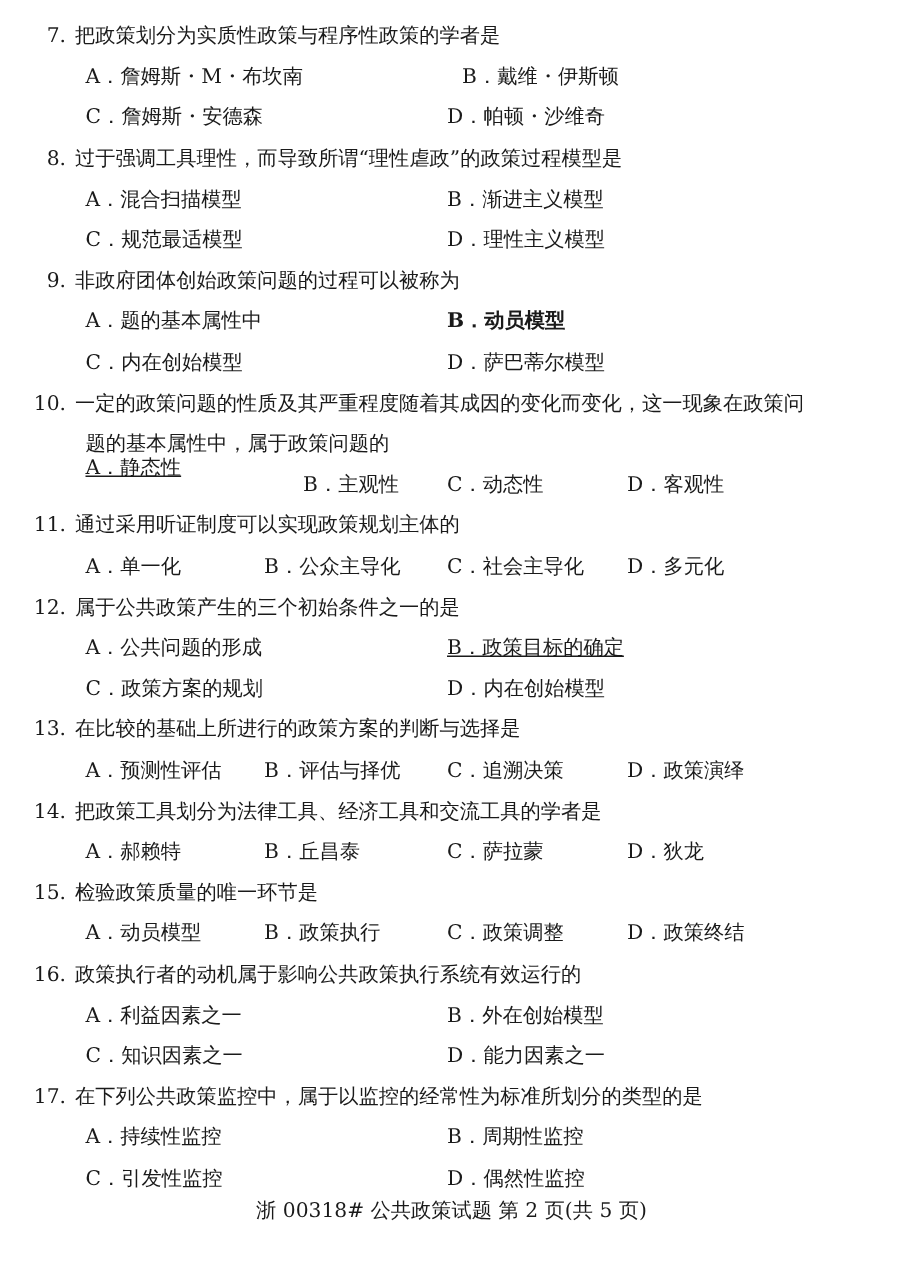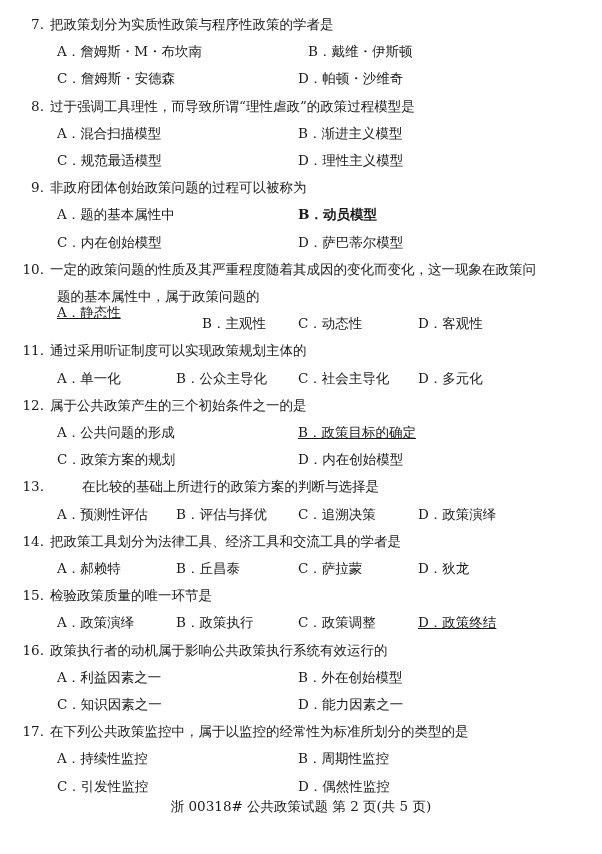--- a/index.html
+++ b/index.html
@@ -74,21 +74,21 @@
         <span class="qtext" style="left: 50px;">属于公共政策产生的三个初始条件之一的是</span>
       </div>
       <div class="opt line" style="top: 422px; left: 57px;">A．公共问题的形成</div>
       <div class="opt line" style="top: 422px; left: 298px; text-decoration: underline;">B．政策目标的确定</div>
       <div class="opt line" style="top: 449.2px; left: 57px;">C．政策方案的规划</div>
       <div class="opt line" style="top: 449.2px; left: 298px;">D．内在创始模型</div>
     </div>
     <div>
       <div class="line" style="top: 476.4px; left: 0px;">
         <span class="qnum" style="left: 22px; width: 22px;">13.</span>
-        <span class="qtext" style="left: 50px; margin-left: 32px;">在比较的基础上所进行的政策方案的判断与选择是</span>
+        <span class="qtext" style="left: 50px;">在比较的基础上所进行的政策方案的判断与选择是</span>
       </div>
       <div class="opt line" style="top: 503.6px; left: 57px;">A．预测性评估</div>
       <div class="opt line" style="top: 503.6px; left: 176px;">B．评估与择优</div>
       <div class="opt line" style="top: 503.6px; left: 298px;">C．追溯决策</div>
       <div class="opt line" style="top: 503.6px; left: 418px;">D．政策演绎</div>
     </div>
     <div>
       <div class="line" style="top: 530.8px; left: 0px;">
         <span class="qnum" style="left: 22px; width: 22px;">14.</span>
         <span class="qtext" style="left: 50px;">把政策工具划分为法律工具、经济工具和交流工具的学者是</span>
@@ -96,24 +96,24 @@
       <div class="opt line" style="top: 558px; left: 57px;">A．郝赖特</div>
       <div class="opt line" style="top: 558px; left: 176px;">B．丘昌泰</div>
       <div class="opt line" style="top: 558px; left: 298px;">C．萨拉蒙</div>
       <div class="opt line" style="top: 558px; left: 418px;">D．狄龙</div>
     </div>
     <div>
       <div class="line" style="top: 585.2px; left: 0px;">
         <span class="qnum" style="left: 22px; width: 22px;">15.</span>
         <span class="qtext" style="left: 50px;">检验政策质量的唯一环节是</span>
       </div>
-      <div class="opt line" style="top: 612.4px; left: 57px;">A．政策演绎</div>
+      <div class="opt line" style="top: 612.4px; left: 57px;">A．动员模型</div>
       <div class="opt line" style="top: 612.4px; left: 176px;">B．政策执行</div>
       <div class="opt line" style="top: 612.4px; left: 298px;">C．政策调整</div>
-      <div class="opt line" style="top: 612.4px; left: 418px; text-decoration: underline;">D．政策终结</div>
+      <div class="opt line" style="top: 612.4px; left: 418px;">D．政策终结</div>
     </div>
     <div>
       <div class="line" style="top: 639.6px; left: 0px;">
         <span class="qnum" style="left: 22px; width: 22px;">16.</span>
         <span class="qtext" style="left: 50px;">政策执行者的动机属于影响公共政策执行系统有效运行的</span>
       </div>
       <div class="opt line" style="top: 666.8px; left: 57px;">A．利益因素之一</div>
       <div class="opt line" style="top: 666.8px; left: 298px;">B．外在创始模型</div>
       <div class="opt line" style="top: 694px; left: 57px;">C．知识因素之一</div>
       <div class="opt line" style="top: 694px; left: 298px;">D．能力因素之一</div>

